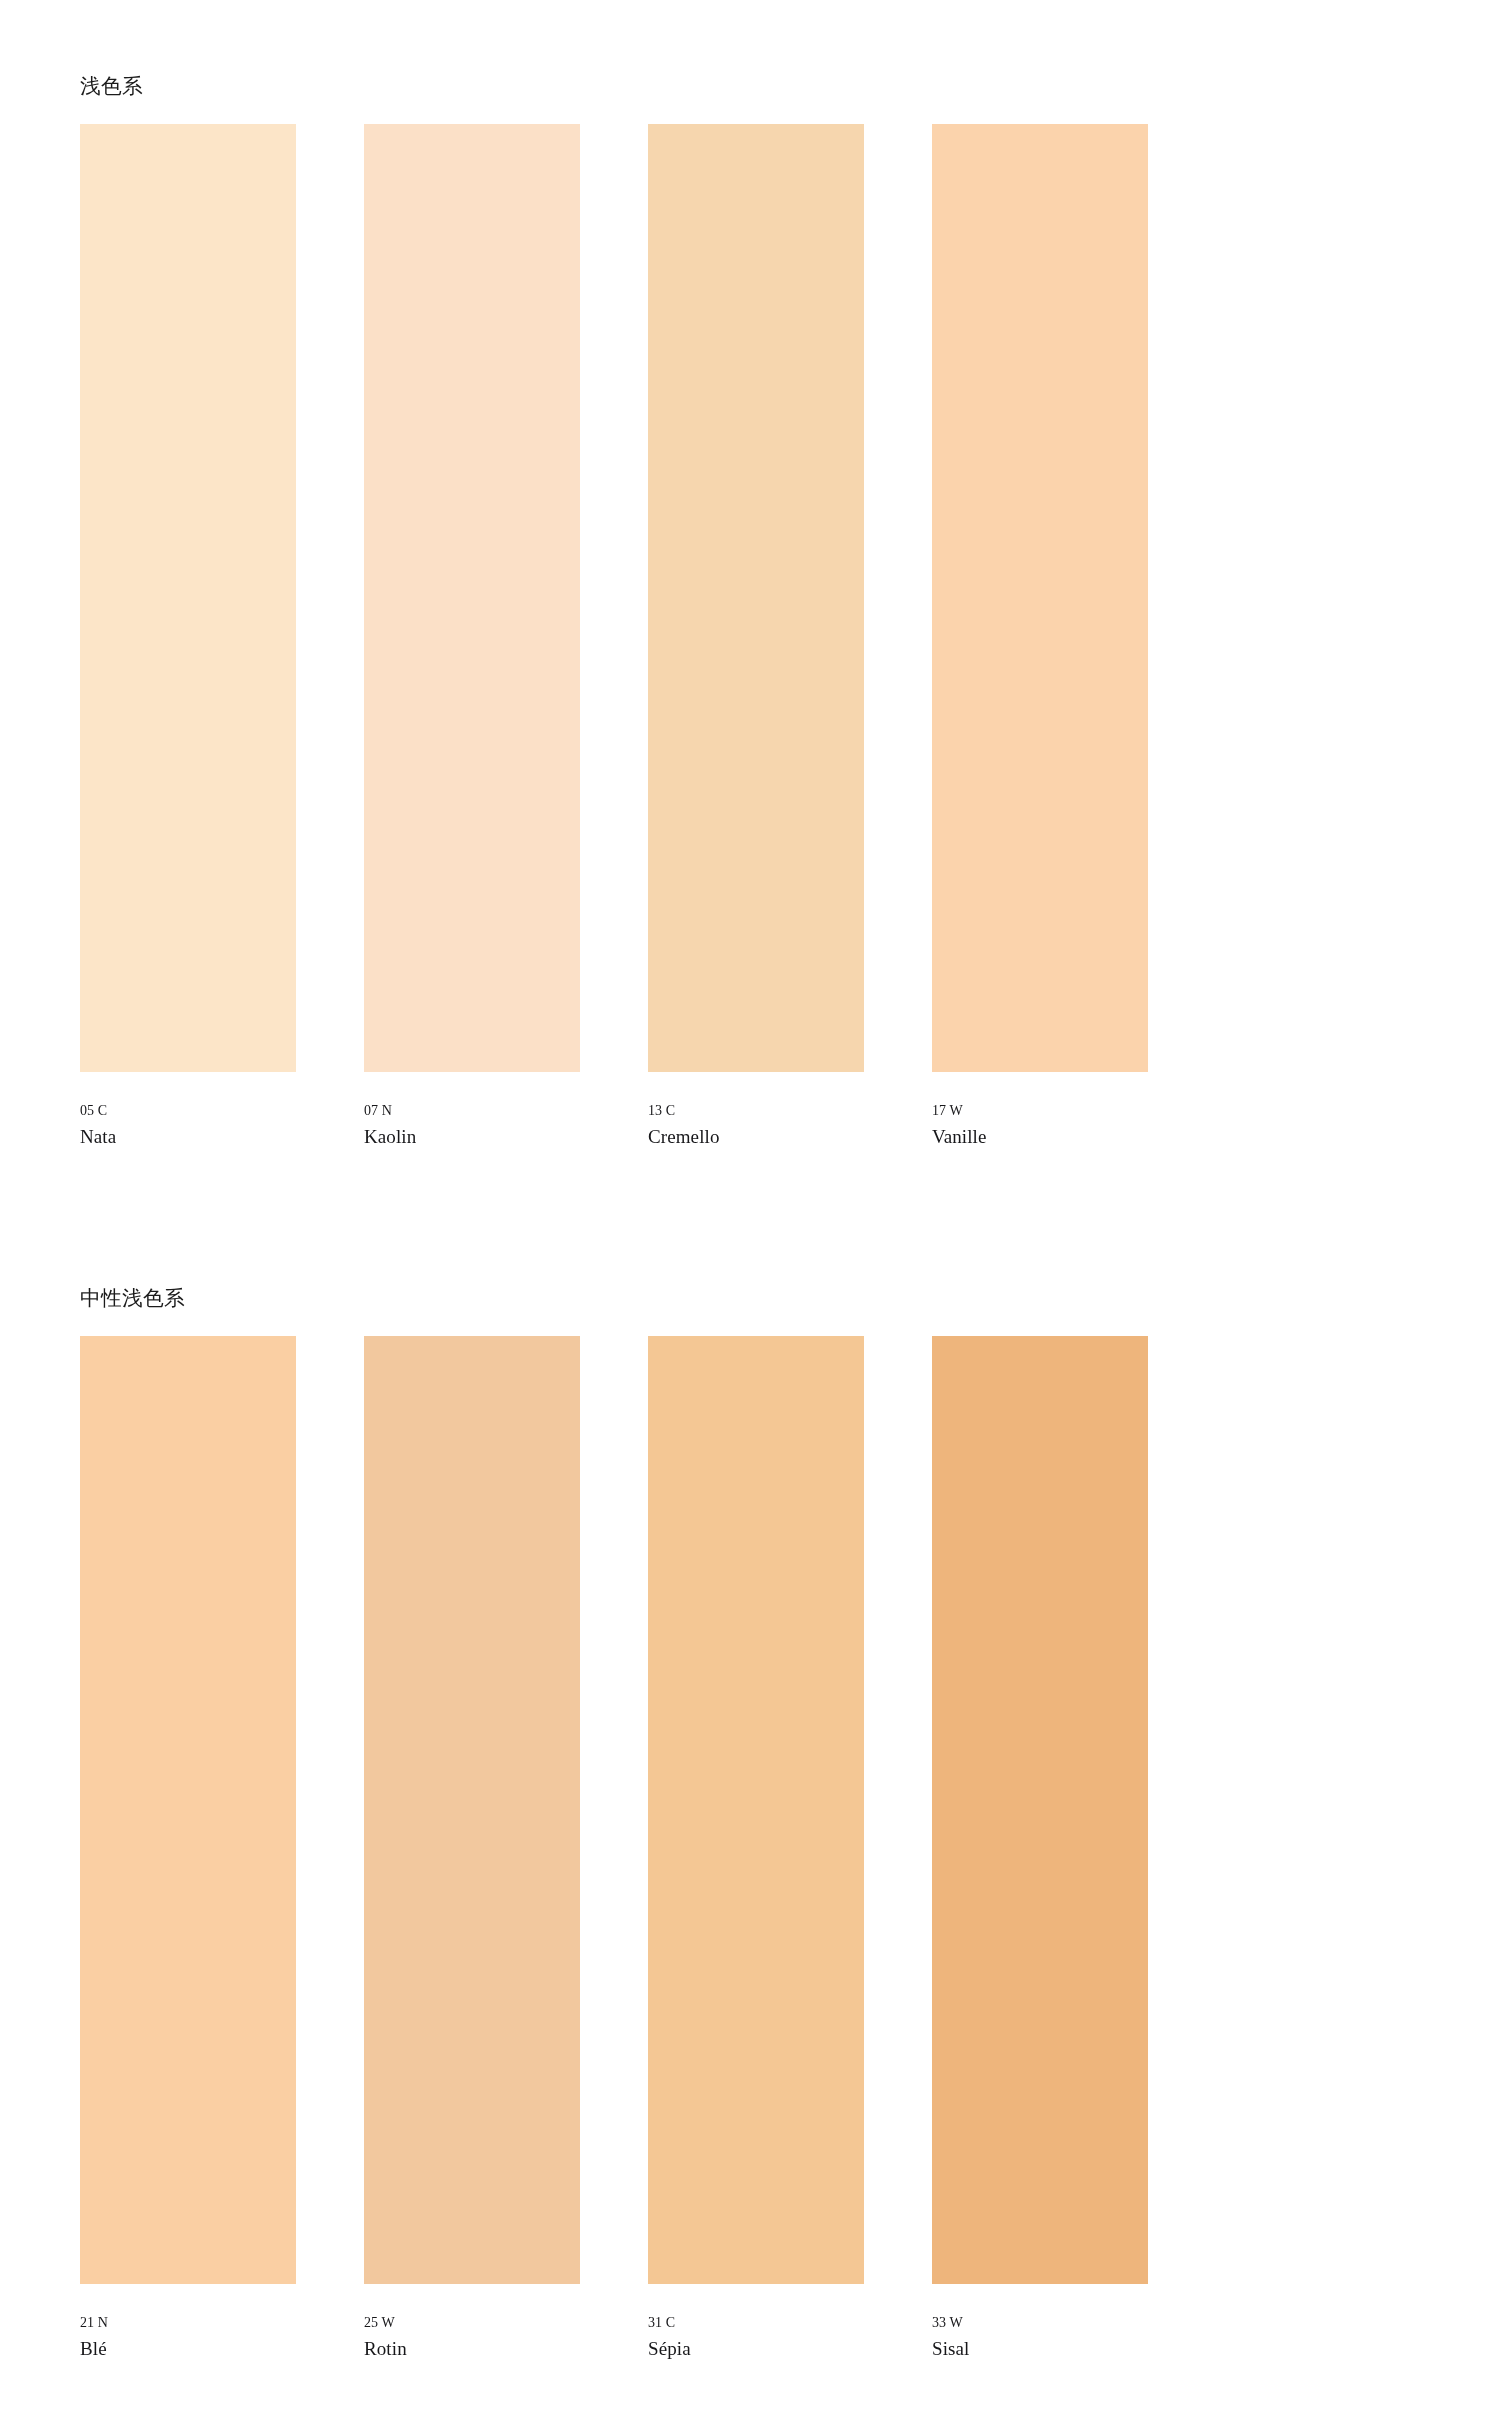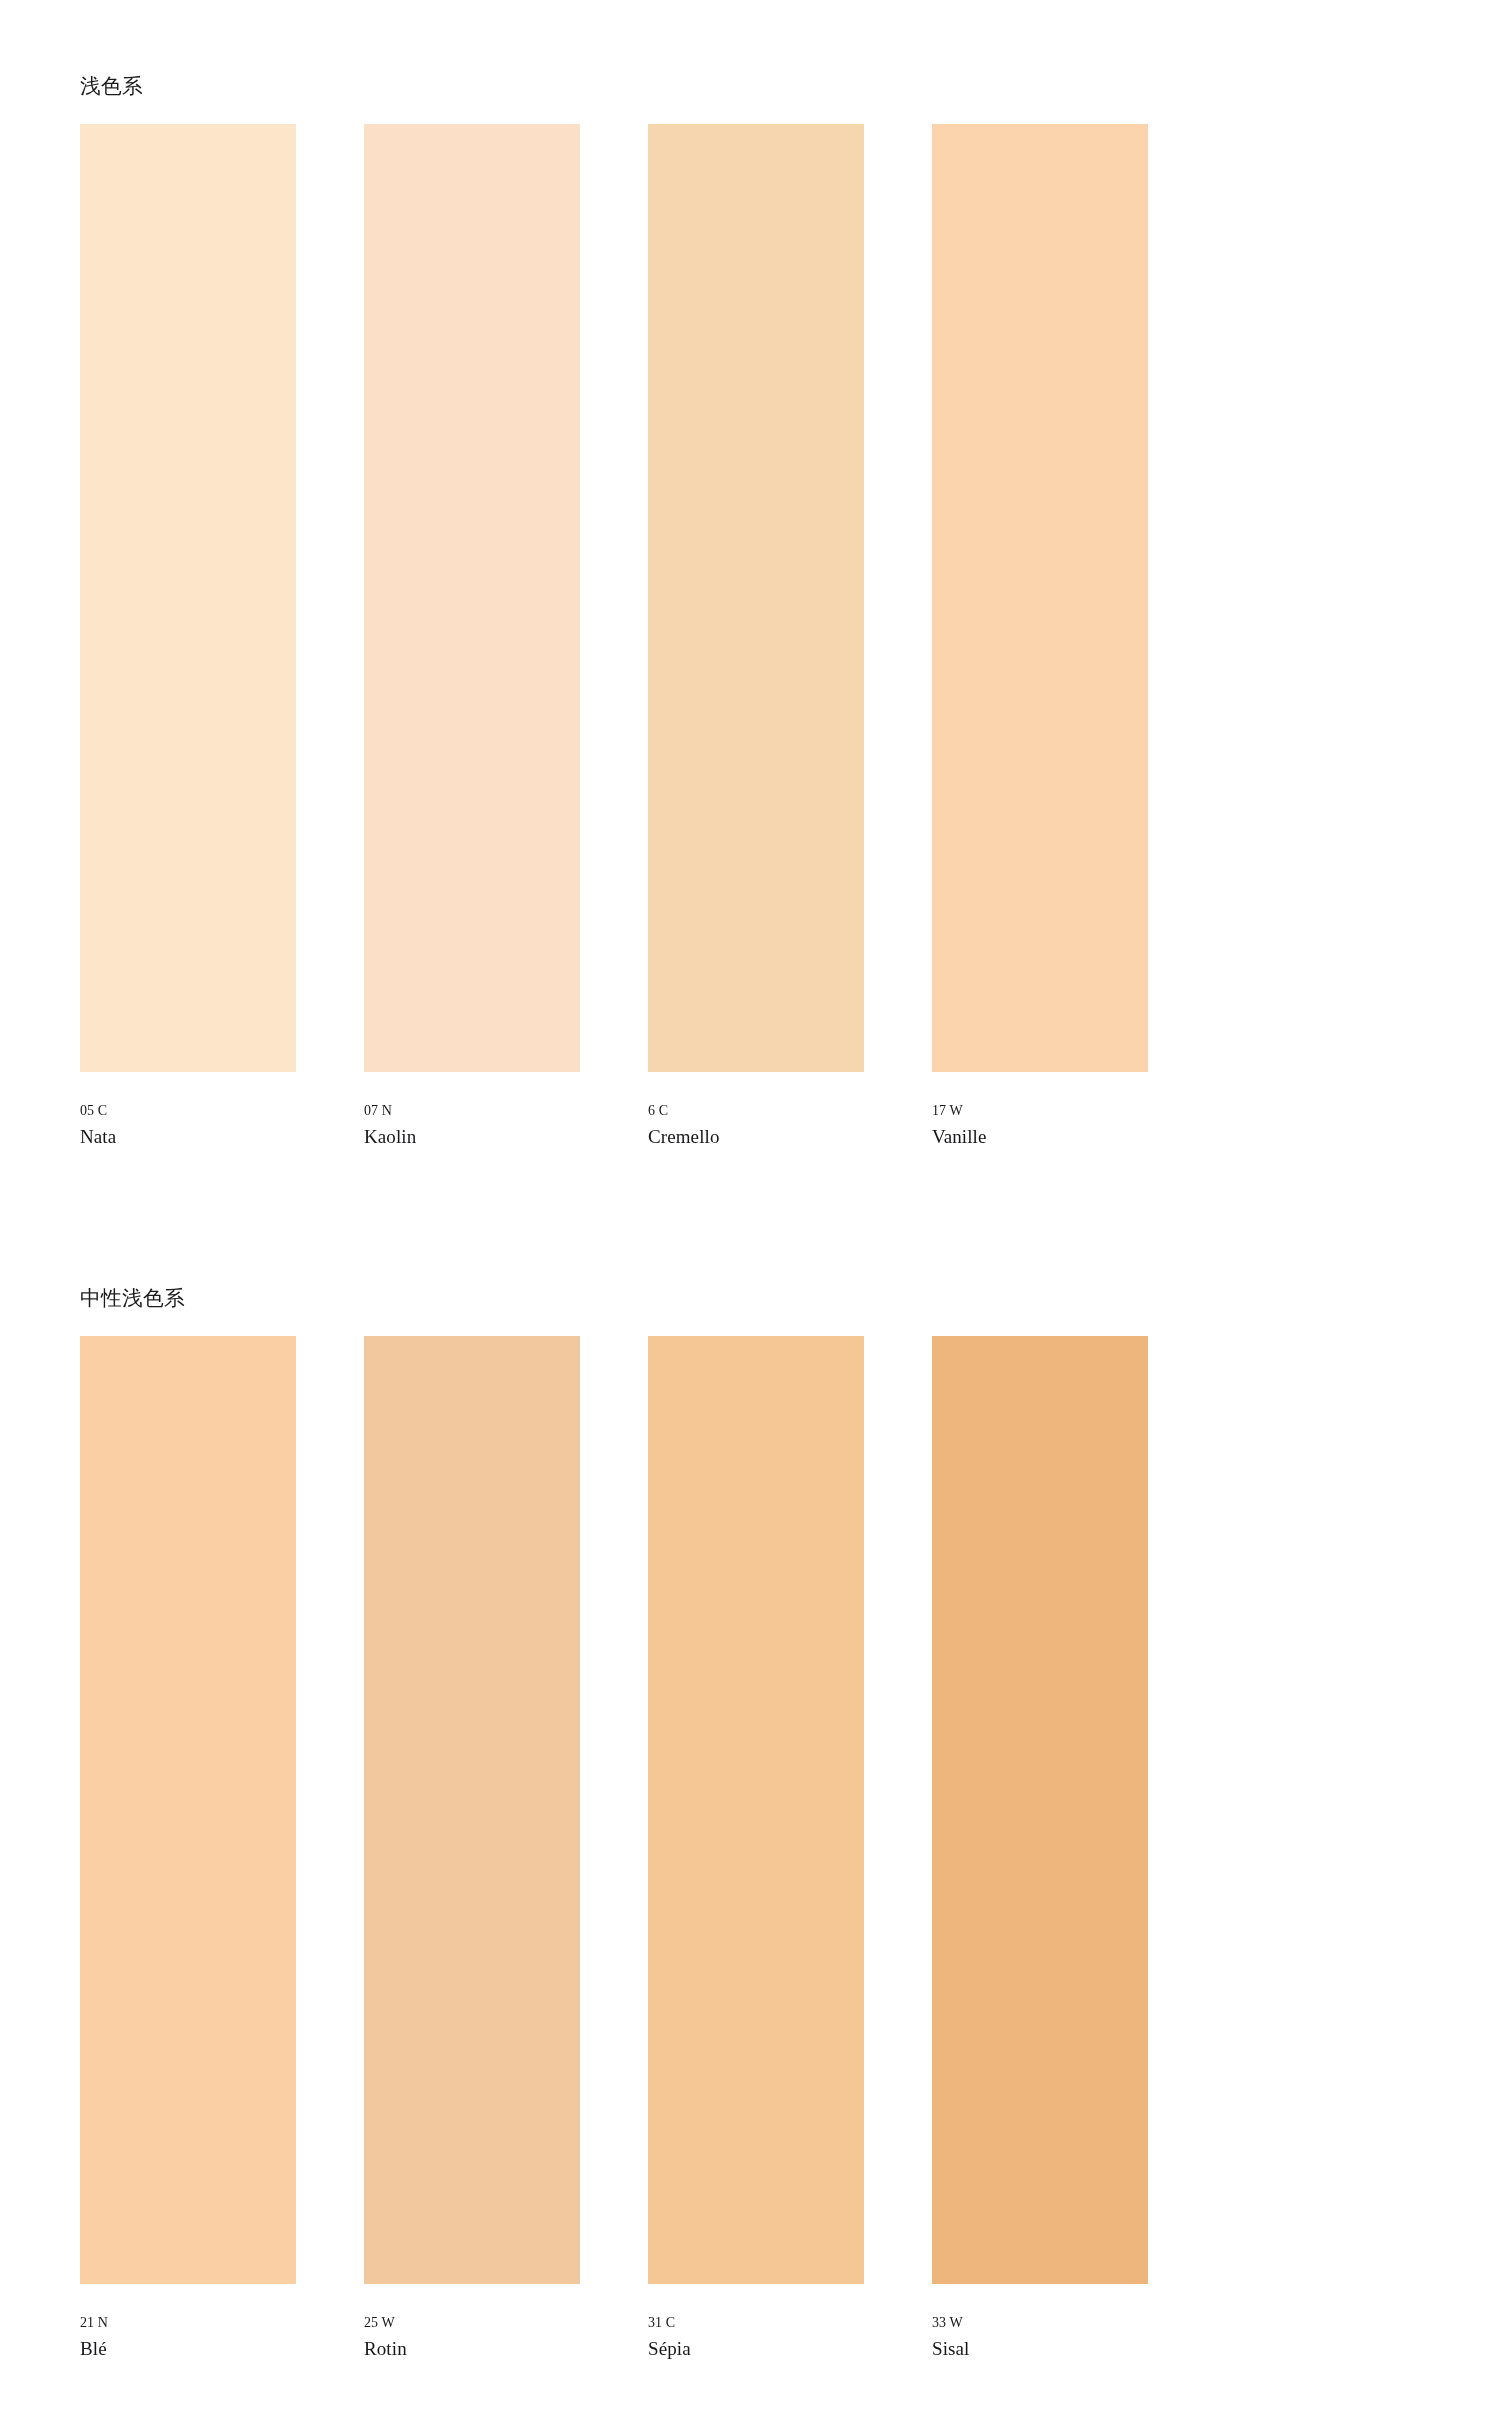--- a/index.html
+++ b/index.html
@@ -109,21 +109,21 @@
         <div class="swatch-caption">
           <div class="swatch-code">07 N</div>
           <div class="swatch-name">Kaolin</div>
         </div>
       </div>
 
 
       <div class="swatch-cell">
         <div class="swatch-chip" style="background-color: rgb(246, 214, 174);"></div>
         <div class="swatch-caption">
-          <div class="swatch-code">6 C</div>
+          <div class="swatch-code">13 C</div>
           <div class="swatch-name">Cremello</div>
         </div>
       </div>
 
       <div class="swatch-cell">
         <div class="swatch-chip" style="background-color: rgb(251, 211, 172);"></div>
         <div class="swatch-caption">
           <div class="swatch-code">17 W</div>
           <div class="swatch-name">Vanille</div>
         </div>

